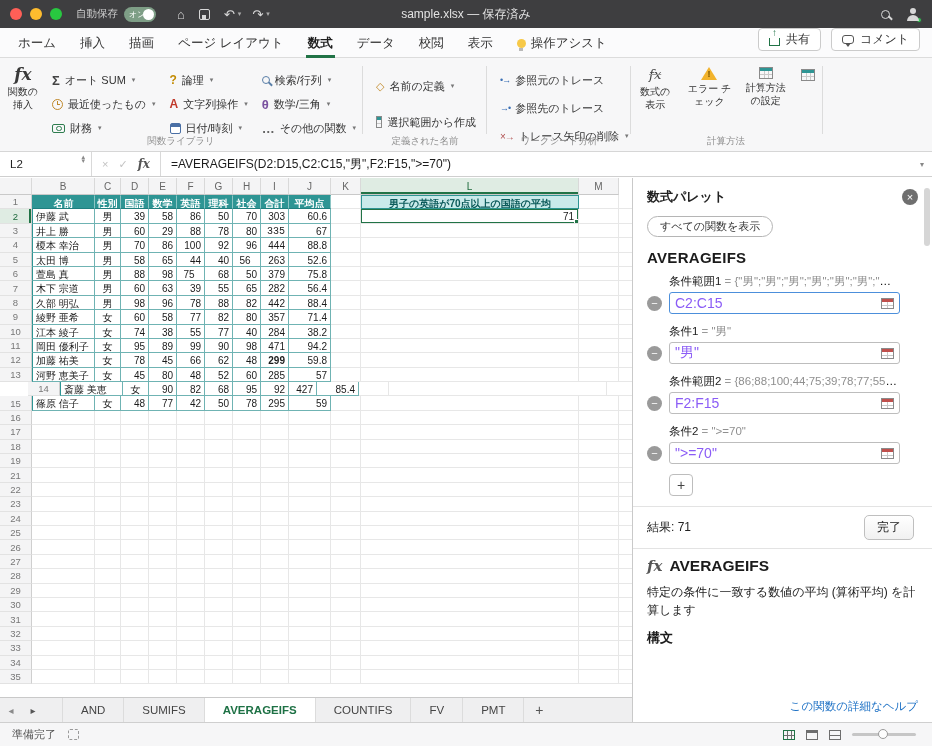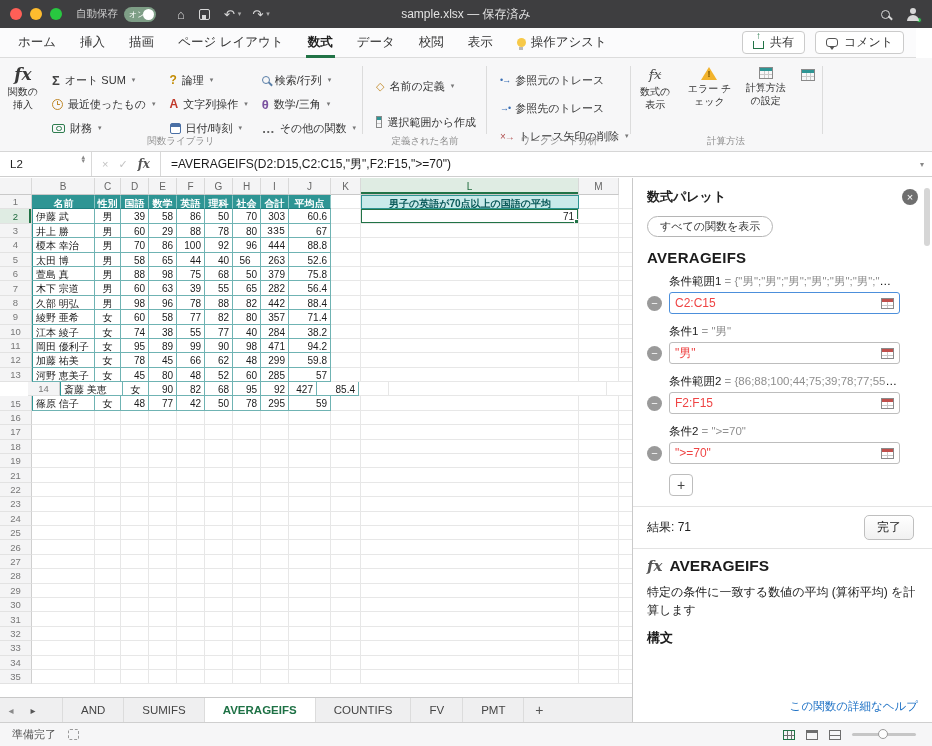--- a/index.html
+++ b/index.html
@@ -23,21 +23,21 @@
   .tb-title{position:absolute;left:50%;transform:translateX(-50%);font-size:12px;color:#E2E2E2;white-space:nowrap;}
   .tb-right{position:absolute;right:12px;display:flex;align-items:center;gap:16px;}
   .tb-search{width:9px;height:9px;border:1.5px solid #D8D8D8;border-radius:50%;position:relative;display:inline-block;}
   .tb-search::after{content:"";position:absolute;width:5px;height:1.5px;background:#D8D8D8;transform:rotate(45deg);right:-4px;bottom:-1px;}
   .tb-user{width:14px;height:13px;position:relative;display:inline-block;}
   .tb-user::before{content:"";position:absolute;left:4px;top:0;width:6px;height:6px;border-radius:50%;background:#D8D8D8;}
   .tb-user::after{content:"";position:absolute;left:1px;bottom:0;width:12px;height:6px;border-radius:6px 6px 0 0;background:#D8D8D8;}
   .presence{position:absolute;right:-2px;bottom:-2px;width:6px;height:6px;border-radius:50%;background:#31C553;border:1px solid #3E3E40;}
 
   
-  .tabrow{position:absolute;top:28px;left:0;right:16px;height:30px;background:#FBFBFC;border-bottom:1px solid #DCDCDC;display:flex;align-items:center;padding:0 6px;}
+  .tabrow{position:absolute;top:28px;left:0;right:0;height:30px;background:#FBFBFC;border-bottom:1px solid #DCDCDC;display:flex;align-items:flex-start;padding:0 6px;}
   .rtab{position:relative;height:30px;display:flex;align-items:center;gap:5px;padding:0 12px;font-size:12.5px;color:#333;cursor:default;white-space:nowrap;}
   .rtab.active{font-weight:bold;color:#1E1E1E;}
   .rtab.active::after{content:"";position:absolute;left:10px;right:10px;bottom:0;height:3px;background:#217346;}
   .bulb{width:9px;height:9px;border-radius:50%;background:#F7C948;position:relative;display:inline-block;}
   .bulb::after{content:"";position:absolute;left:2.5px;bottom:-3px;width:4px;height:3px;background:#B9B9B9;}
   .tr-actions{margin-left:auto;display:flex;gap:10px;padding-right:6px;}
   .actbtn{display:flex;align-items:center;gap:6px;height:23px;padding:0 10px;border:1px solid #CBCBCB;border-radius:4px;background:#FFF;font-size:12px;color:#333;}
   .share-ic{width:11px;height:8px;border:1.2px solid #217346;border-top:none;position:relative;display:inline-block;margin-top:5px;}
   .share-ic::after{content:"↑";position:absolute;top:-10px;left:2px;font-size:10px;color:#217346;line-height:1;}
   .bubble{width:12px;height:9px;border:1.3px solid #555;border-radius:3px;position:relative;display:inline-block;}
@@ -135,21 +135,21 @@
   .fn-name{font-size:15px;font-weight:bold;color:#1B1B1B;letter-spacing:.3px;margin:0 0 8px;}
   .pfield{margin-bottom:10px;margin-right:18px;}
   .plabel{margin:0 0 3px 22px;font-size:11.5px;white-space:nowrap;overflow:hidden;text-overflow:ellipsis;}
   .plab-name{color:#222;}
   .plab-eq{color:#999;}
   .plab-pre{color:#8F8F8F;}
   .prow{display:flex;align-items:center;gap:7px;}
   .pminus{width:15px;height:15px;border-radius:50%;background:#9A9A9A;color:#FFF;font-size:11px;line-height:14px;text-align:center;flex:none;}
   .pinput{flex:1;height:22px;border:1px solid #BDBDBD;border-radius:3px;background:#FFF;display:flex;align-items:center;padding:0 5px;}
   .pinput.focused{border:1.5px solid #4C8FDB;}
-  .pitext{flex:1;font-size:12px;color:#ef4444;white-space:nowrap;overflow:hidden;}
+  .pitext{flex:1;font-size:14px;color:#8b5cf6;white-space:nowrap;overflow:hidden;}
   .rangeic{width:13px;height:11px;border:1px solid #8A8A8A;flex:none;background:
       linear-gradient(#C0504D 0 3px,transparent 3px),
       linear-gradient(to right,transparent 5px,#C9C9C9 5px 6px,transparent 6px),
       linear-gradient(transparent 6px,#C9C9C9 6px 7px,transparent 7px);}
   .add-row{margin:2px 0 10px 22px;}
   .add-btn{width:24px;height:22px;border:1px solid #BDBDBD;border-radius:4px;background:#FFF;font-size:14px;color:#444;line-height:1;font-family:inherit;}
   .pdivider{border-top:1px solid #E3E3E3;margin:8px -14px;}
   .result-row{display:flex;align-items:center;margin:6px 0;font-size:12px;color:#222;}
   .done-btn{margin-left:auto;margin-right:4px;padding:3px 12px;border:1px solid #BFBFBF;border-radius:5px;background:linear-gradient(#FFF,#F1F1F1);font-size:12px;color:#222;font-family:inherit;}
   .help-head{display:flex;align-items:baseline;gap:7px;margin:8px 0 8px;}
@@ -489,21 +489,21 @@
           <div class="gc" style="width: 218px;"></div>
           <div class="gc" style="width: 40px;"></div>
           <div class="gc filler"></div>
         </div>
         <div class="grow" style="height: 14.4px;">
           <div class="rh">6</div>
           <div class="gc td tname tleft" style="width: 63px;">萱島 真</div>
           <div class="gc td tsex" style="width: 26px;">男</div>
           <div class="gc td tnum" style="width: 28px;">88</div>
           <div class="gc td tnum" style="width: 28px;">98</div>
-          <div class="gc td tnum" style="width: 28px;">75</div>
+          <div class="gc td tnum" style="width: 28px; text-align: center;">75</div>
           <div class="gc td tnum" style="width: 28px;">68</div>
           <div class="gc td tnum" style="width: 28px;">50</div>
           <div class="gc td tnum" style="width: 28px;">379</div>
           <div class="gc td tnum" style="width: 42px;">75.8</div>
           <div class="gc" style="width: 30px;"></div>
           <div class="gc" style="width: 218px;"></div>
           <div class="gc" style="width: 40px;"></div>
           <div class="gc filler"></div>
         </div>
         <div class="grow" style="height: 14.4px;">
@@ -588,21 +588,21 @@
         </div>
         <div class="grow" style="height: 14.4px;">
           <div class="rh">12</div>
           <div class="gc td tname tleft" style="width: 63px;">加藤 祐美</div>
           <div class="gc td tsex" style="width: 26px;">女</div>
           <div class="gc td tnum" style="width: 28px;">78</div>
           <div class="gc td tnum" style="width: 28px;">45</div>
           <div class="gc td tnum" style="width: 28px;">66</div>
           <div class="gc td tnum" style="width: 28px;">62</div>
           <div class="gc td tnum" style="width: 28px;">48</div>
-          <div class="gc td tnum" style="width: 28px;">299</div>
+          <div class="gc td tnum" style="width: 28px; font-weight: bold;">299</div>
           <div class="gc td tnum" style="width: 42px;">59.8</div>
           <div class="gc" style="width: 30px;"></div>
           <div class="gc" style="width: 218px;"></div>
           <div class="gc" style="width: 40px;"></div>
           <div class="gc filler"></div>
         </div>
         <div class="grow" style="height: 14.4px;">
           <div class="rh">13</div>
           <div class="gc td tname tleft" style="width: 63px;">河野 恵美子</div>
           <div class="gc td tsex" style="width: 26px;">女</div>

